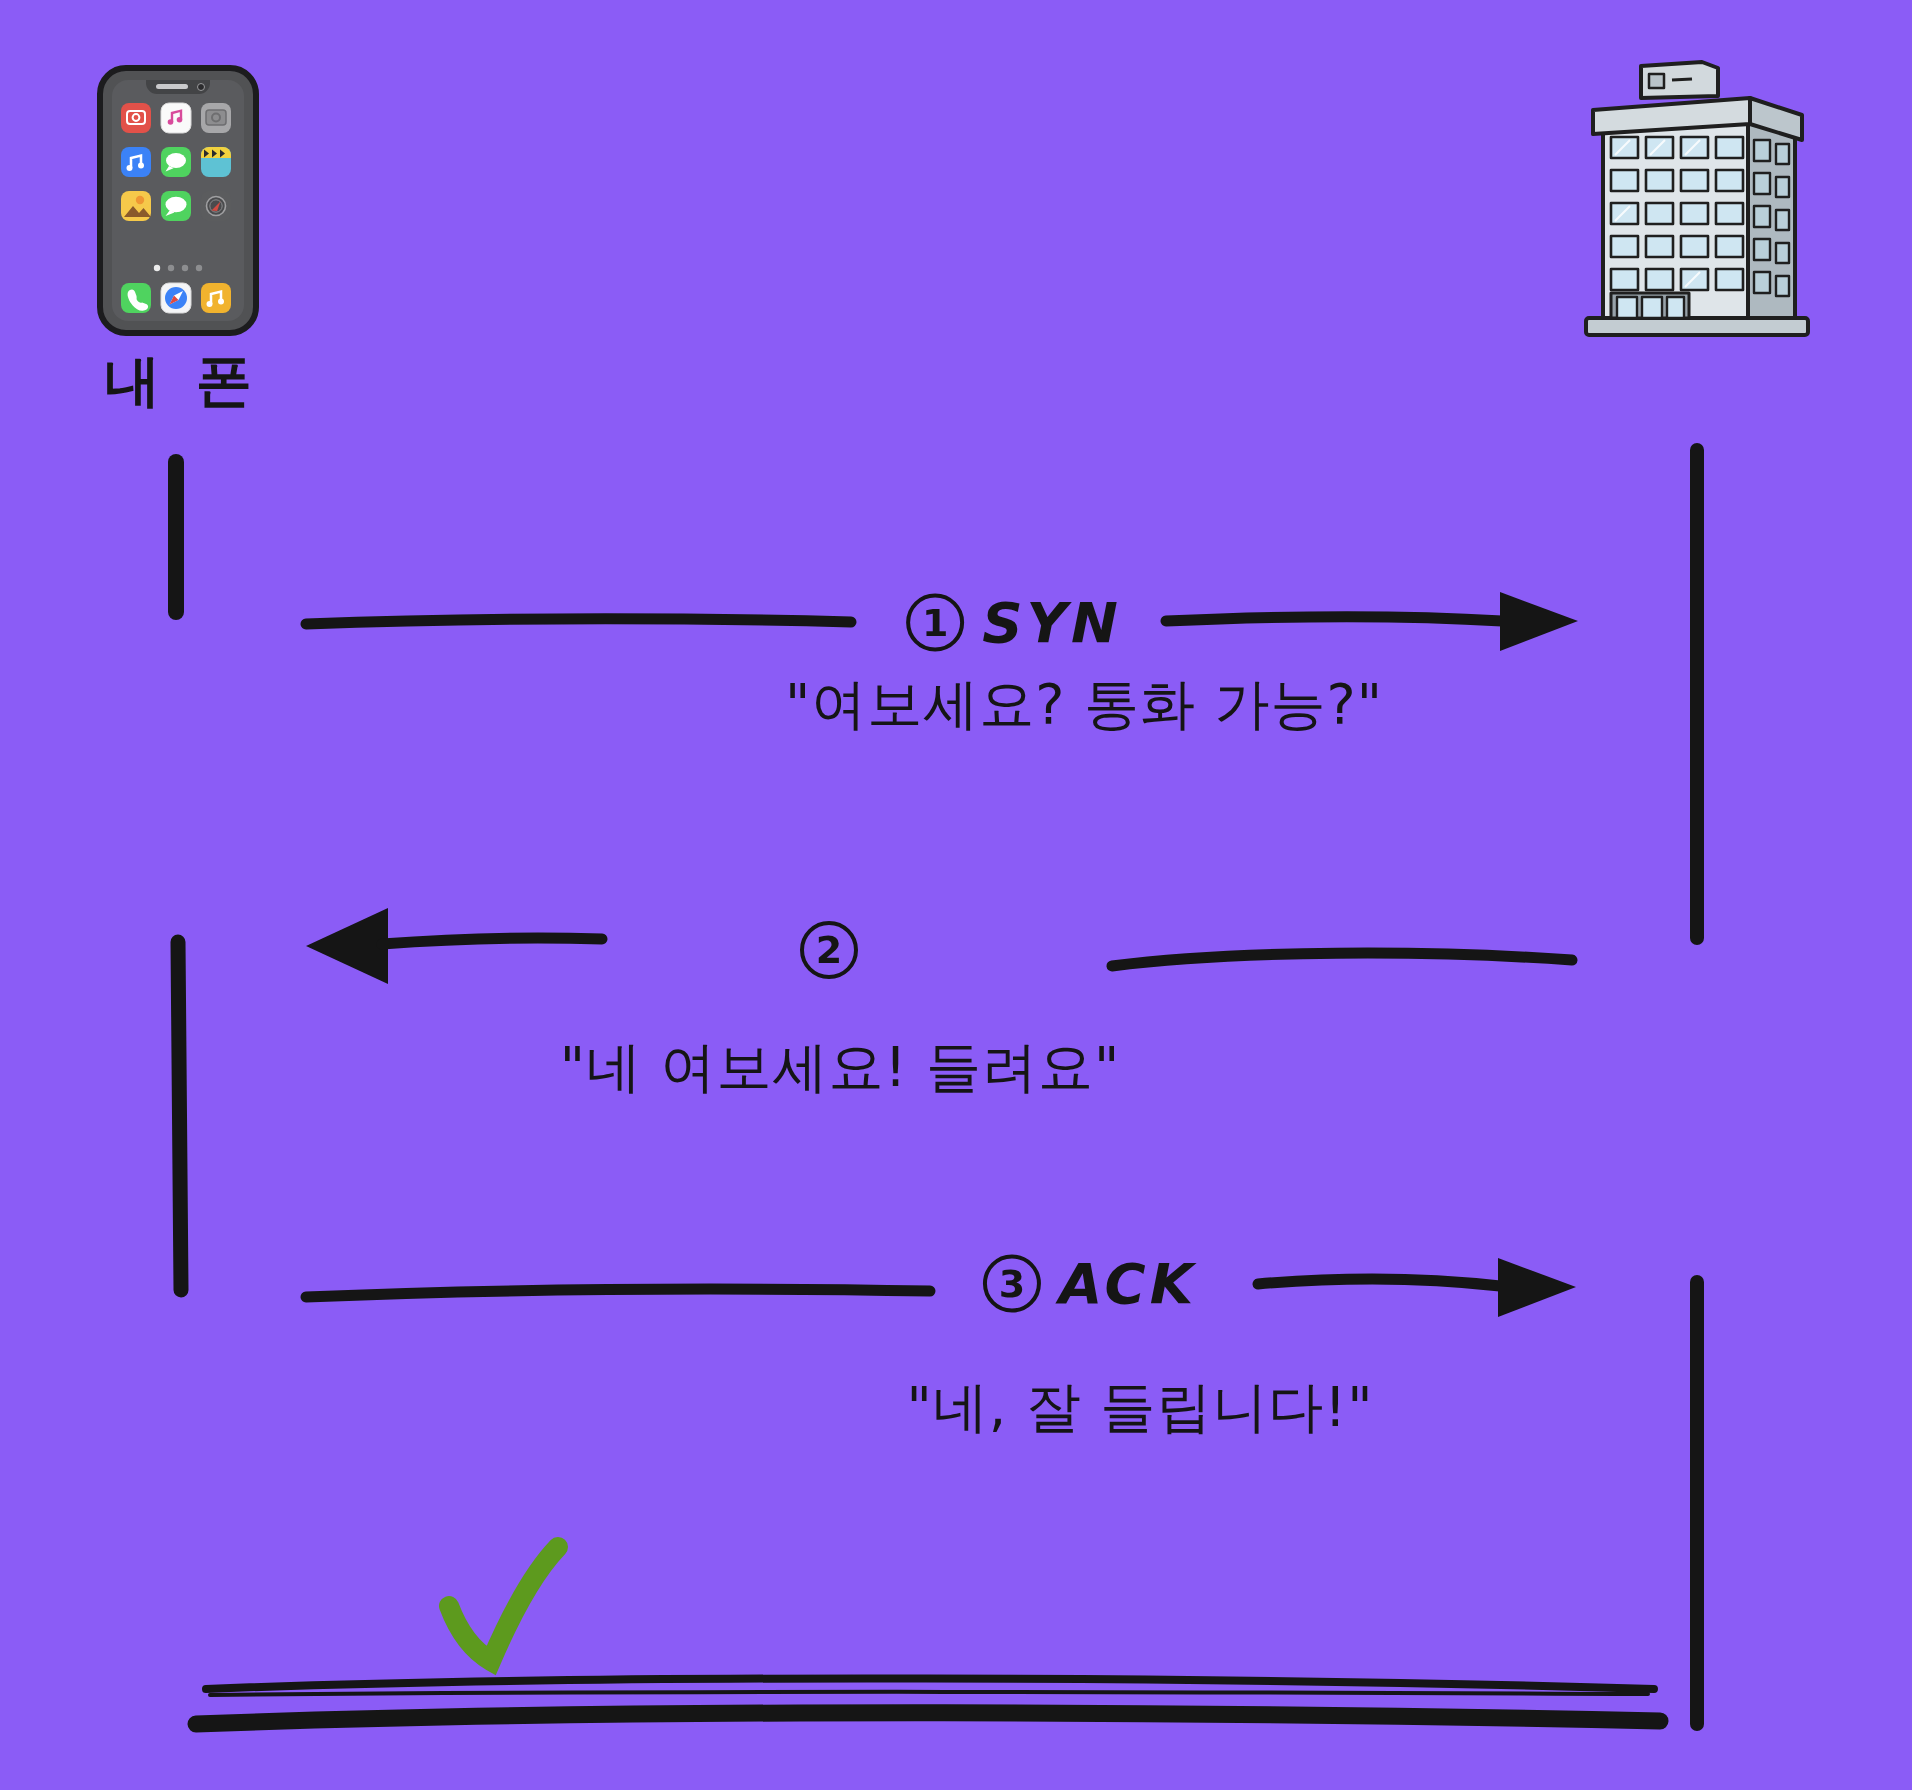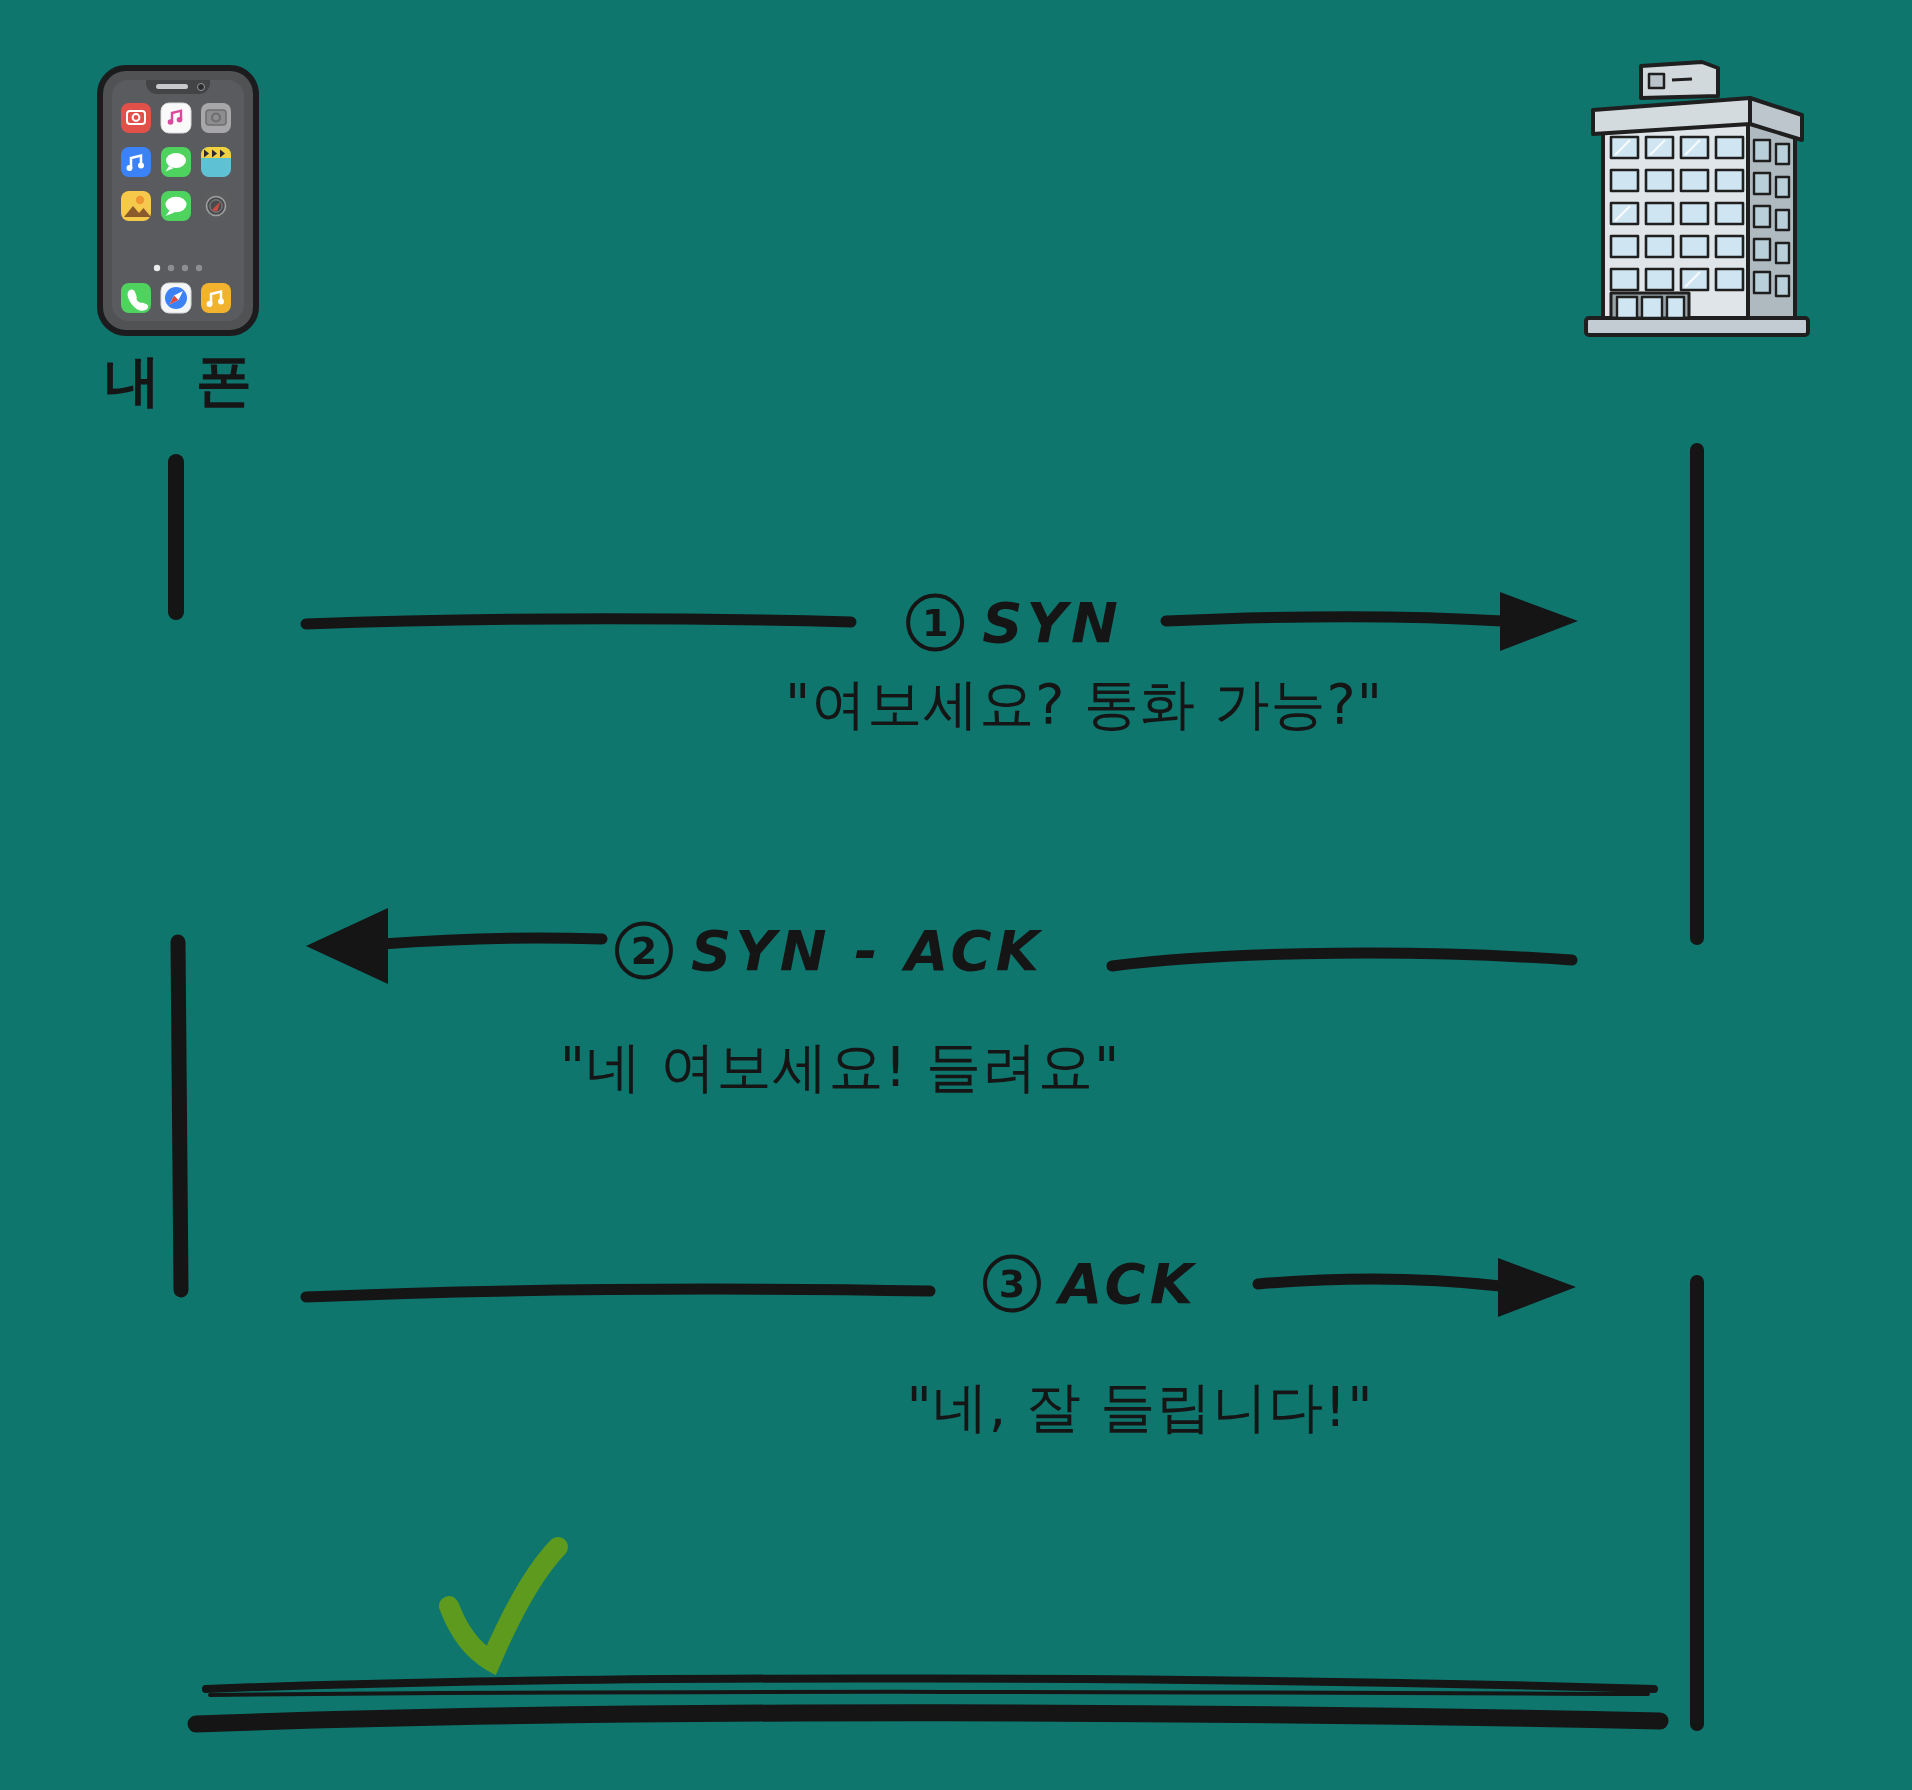--- a/index.html
+++ b/index.html
@@ -1,19 +1,19 @@
 <!DOCTYPE html>
 <html><head>
 <meta charset="utf-8">
 <style>
   html,body{margin:0;padding:0;background:#ffffff;}
   .canvas{
     position:relative;
     width:1912px;height:1790px;
-    background:#0f766e;
+    background:#8b5cf6;
     font-family:"DejaVu Sans","Liberation Sans",sans-serif;
     color:#151515;
     overflow:hidden;
   }
   .art{position:absolute;left:0;top:0;width:1912px;height:1790px;}
   .abs{position:absolute;transform:translate(-50%,-50%);white-space:nowrap;}
   .entity-label{font-size:56px;font-weight:600;letter-spacing:8px;}
   .client-label{left:182px;top:382px;}
   .server-label{left:1695px;top:380px;}
   .step{display:flex;align-items:center;gap:18px;}
@@ -195,21 +195,20 @@
   <div class="abs entity-label client-label">내 폰</div>
 
   <div class="abs step step1">
     <span class="num">1</span>
     <span class="proto">SYN</span>
   </div>
   <div class="abs msg msg1">"여보세요? 통화 가능?"</div>
 
   <div class="abs step step2">
     <span class="num">2</span>
-    <span class="proto">SYN - ACK</span>
   </div>
   <div class="abs msg msg2">"네 여보세요! 들려요"</div>
 
   <div class="abs step step3">
     <span class="num">3</span>
     <span class="proto">ACK</span>
   </div>
   <div class="abs msg msg3">"네, 잘 들립니다!"</div>
 
 </div>

